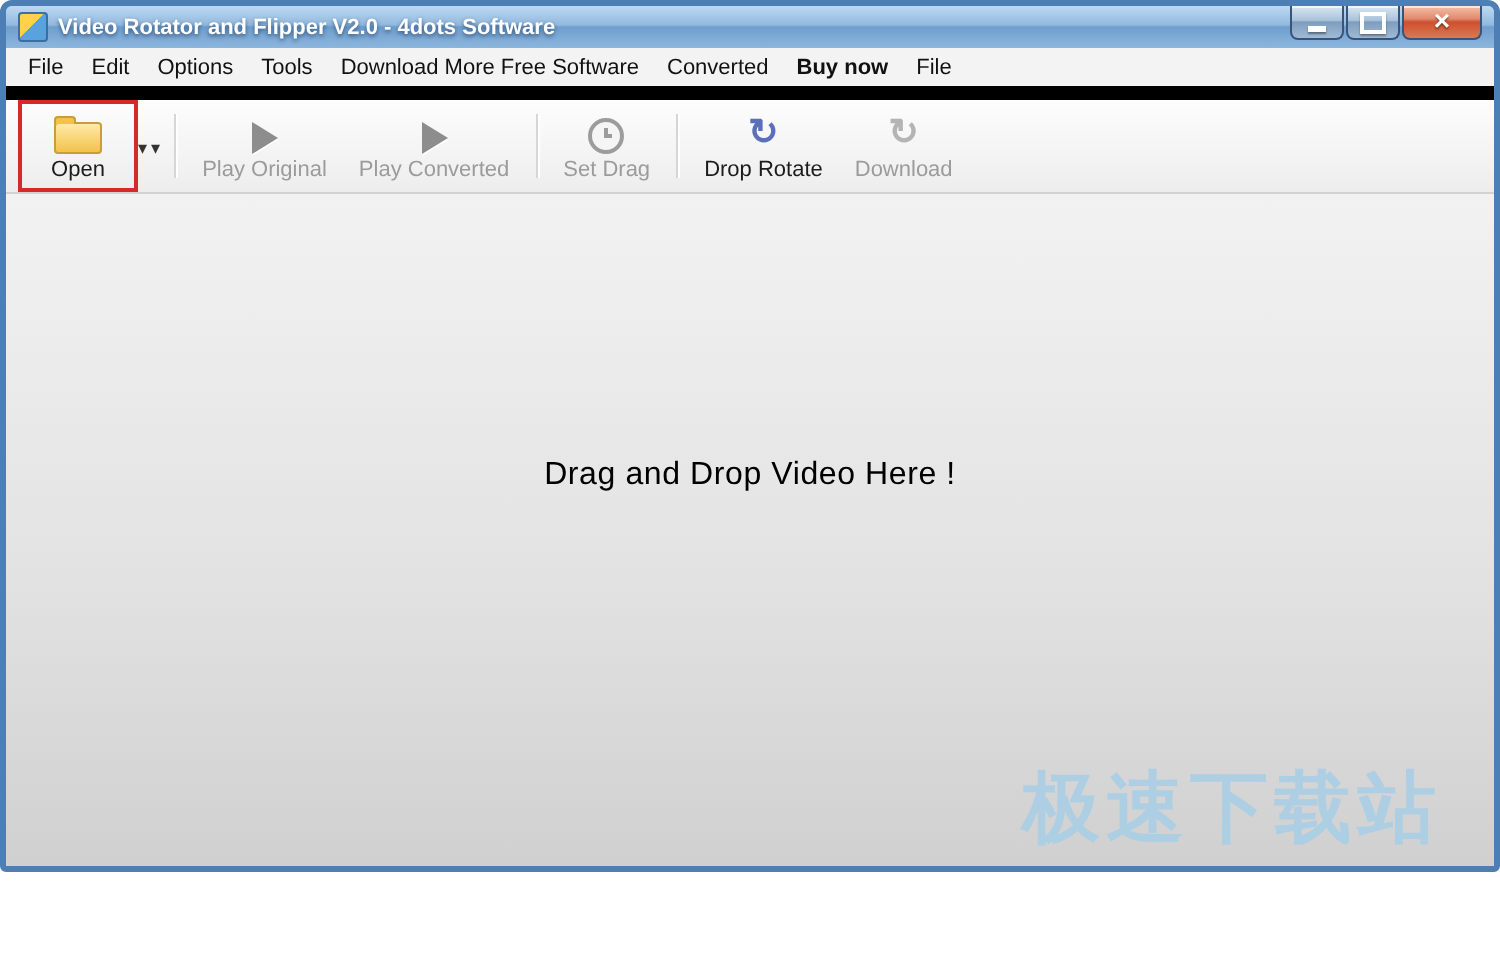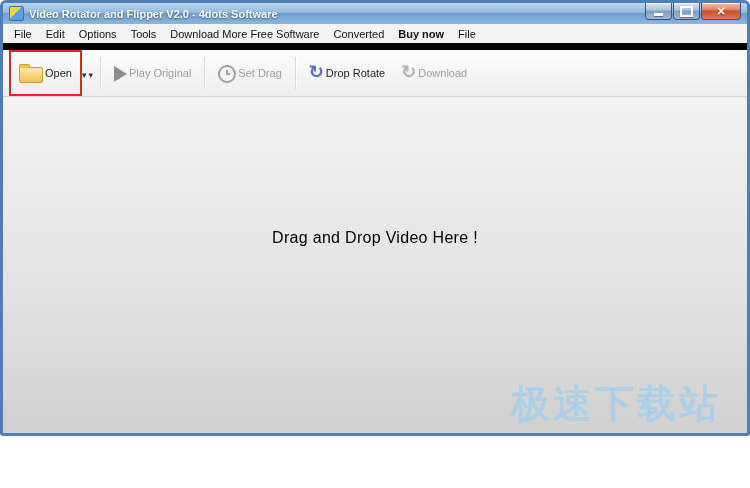--- a/index.html
+++ b/index.html
@@ -29,21 +29,21 @@
   .glyph-max{width:9px;height:7px;border:2px solid #fff;box-shadow:0 1px 1px rgba(0,0,0,.35);}
   .glyph-close::before{content:"×";color:#fff;font-size:14px;font-weight:bold;line-height:14px;text-shadow:0 1px 1px rgba(0,0,0,.4);}
   
   .menubar{height:19px;flex:0 0 19px;background:#f3f3f3;border-bottom:7px solid #000000;
     display:flex;align-items:center;padding:0 4px;}
   .menu-item{font-size:11px;color:#111;padding:2px 7px;cursor:default;}
   .menu-item.bold{font-weight:bold;}
   
   .toolbar{height:43px;flex:0 0 43px;background:linear-gradient(180deg,#fdfdfd,#ededed);
     border-bottom:1px solid #d2d2d2;display:flex;align-items:center;padding:1px 4px 2px 6px;}
-  .tb-btn{display:flex;flex-direction:row;align-items:center;justify-content:flex-end;
+  .tb-btn{display:flex;flex-direction:column;align-items:center;justify-content:flex-end;
     gap:2px;padding:2px 7px;min-width:40px;height:36px;cursor:pointer;border:1px solid transparent;border-radius:3px;}
   .tb-label{font-size:11px;color:#1c1c1c;white-space:nowrap;}
   .tb-btn.disabled{cursor:default;}
   .tb-btn.disabled .tb-label{color:#9b9b9b;}
   .highlight-box{border:2px solid #d42a2a;display:flex;align-items:center;}
   .tb-sep{width:1px;height:32px;background:#d6d6d6;box-shadow:1px 0 0 #fff;margin:0 5px;align-self:center;}
   .drop-arrow{align-self:center;margin:0 2px 0 0;}
   .drop-arrow::before{content:"▾";font-size:9px;color:#333;}
   
   .icon-folder{width:22px;height:14px;background:linear-gradient(#ffeaa6,#f2c24c);
@@ -111,20 +111,24 @@
 
     <span class="drop-arrow"></span>
 
     <div class="tb-sep"></div>
 
     <div class="tb-btn disabled">
       <span class="icon-play"></span>
       <span class="tb-label">Play Original</span>
     </div>
 
+    <div class="tb-btn disabled">
+      <span class="icon-play"></span>
+      <span class="tb-label">Play Converted</span>
+    </div>
 
     <div class="tb-sep"></div>
 
     <div class="tb-btn disabled">
       <span class="icon-clock"></span>
       <span class="tb-label">Set Drag</span>
     </div>
 
     <div class="tb-sep"></div>
 

